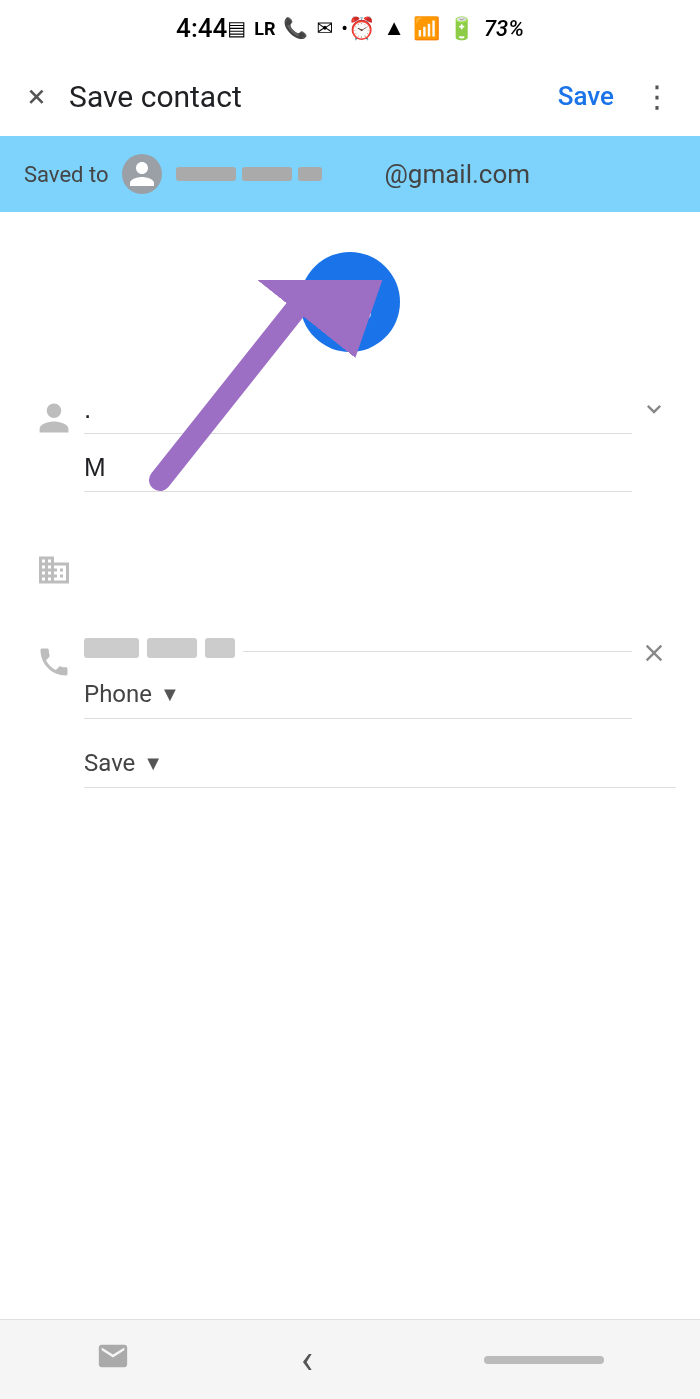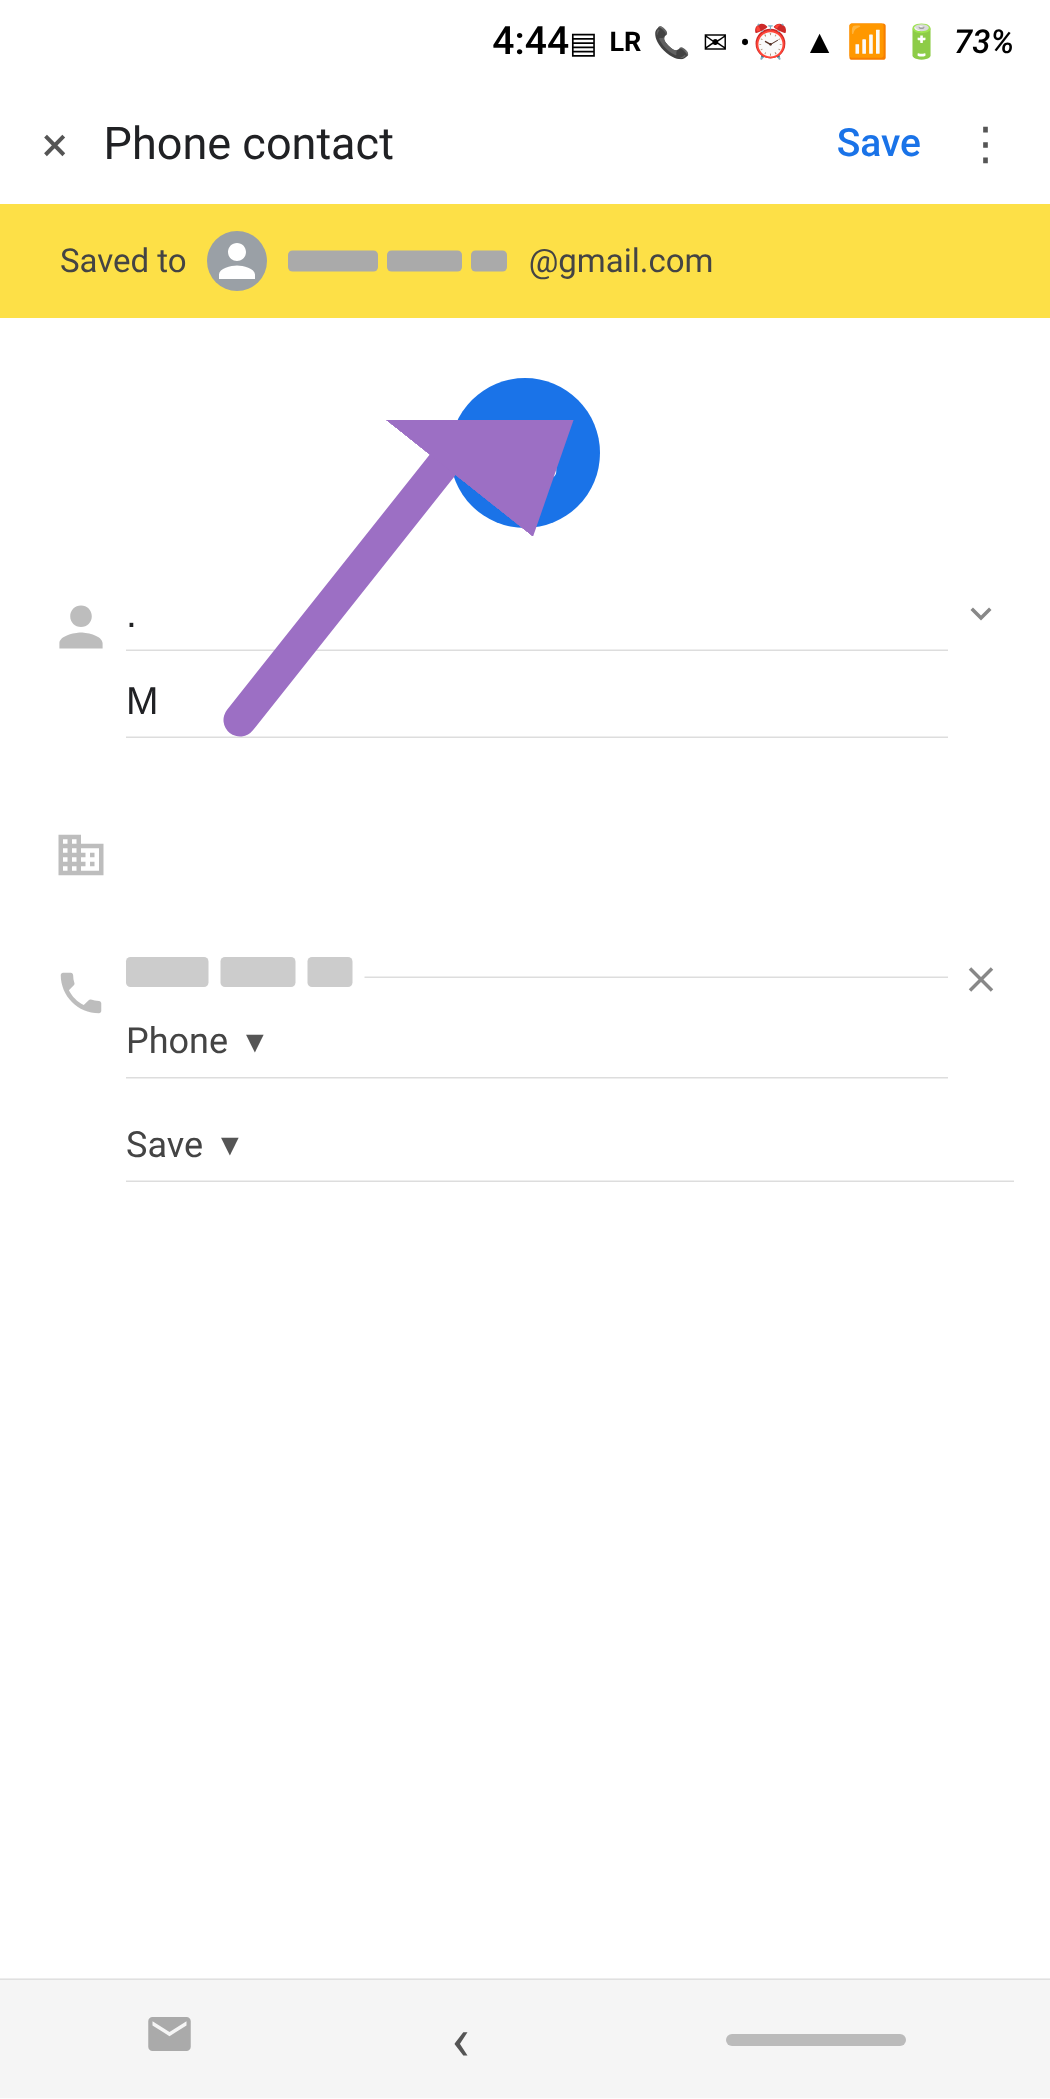--- a/index.html
+++ b/index.html
@@ -11,21 +11,21 @@
       overflow: hidden;
       position: relative;
     }
 
     
     .status-bar {
       height: 56px;
       background: #fff;
       display: flex;
       align-items: center;
-      justify-content: flex-end;
+      justify-content: center;
       padding: 0 24px;
     }
     .status-time {
       font-size: 26px;
       font-weight: 500;
       color: #000;
     }
     .status-icons {
       display: flex;
       align-items: center;
@@ -80,22 +80,22 @@
     .app-bar-more {
       font-size: 30px;
       color: #555;
       cursor: pointer;
       padding: 8px;
       margin-left: 8px;
     }
 
     
     .saved-banner {
-      background: #fde047;
-      padding: 18px 40px;
+      background: #7dd3fc;
+      padding: 18px 24px;
       display: flex;
       align-items: center;
       gap: 14px;
     }
     .saved-text {
       font-size: 22px;
       color: #444;
     }
     .avatar-circle {
       width: 40px;
@@ -113,22 +113,23 @@
       display: flex;
       gap: 6px;
       align-items: center;
     }
     .blur-block {
       height: 14px;
       border-radius: 3px;
       background: #aaa;
     }
     .gmail-suffix {
-      font-size: 22px;
+      font-size: 26px;
       color: #444;
+      margin-left: 48px;
     }
 
     
     .photo-section {
       display: flex;
       justify-content: center;
       align-items: center;
       padding: 40px 0 20px 0;
       background: #fff;
     }
@@ -318,21 +319,21 @@
     <span>⏰</span>
     <span>▲</span>
     <span>📶</span>
     <span>🔋</span>
     <span class="battery-text">73%</span>
   </div>
 </div>
 
 <div class="app-bar">
   <span class="app-bar-close">×</span>
-  <span class="app-bar-title">Phone contact</span>
+  <span class="app-bar-title">Save contact</span>
   <span class="app-bar-save">Save</span>
   <span class="app-bar-more">⋮</span>
 </div>
 
 <div class="saved-banner">
   <span class="saved-text">Saved to</span>
   <div class="avatar-circle">
     <svg width="30" height="30" viewBox="0 0 24 24" fill="white">
       <path d="M12 12c2.7 0 4.8-2.1 4.8-4.8S14.7 2.4 12 2.4 7.2 4.5 7.2 7.2 9.3 12 12 12zm0 2.4c-3.2 0-9.6 1.6-9.6 4.8v2.4h19.2v-2.4c0-3.2-6.4-4.8-9.6-4.8z"></path>
     </svg>

